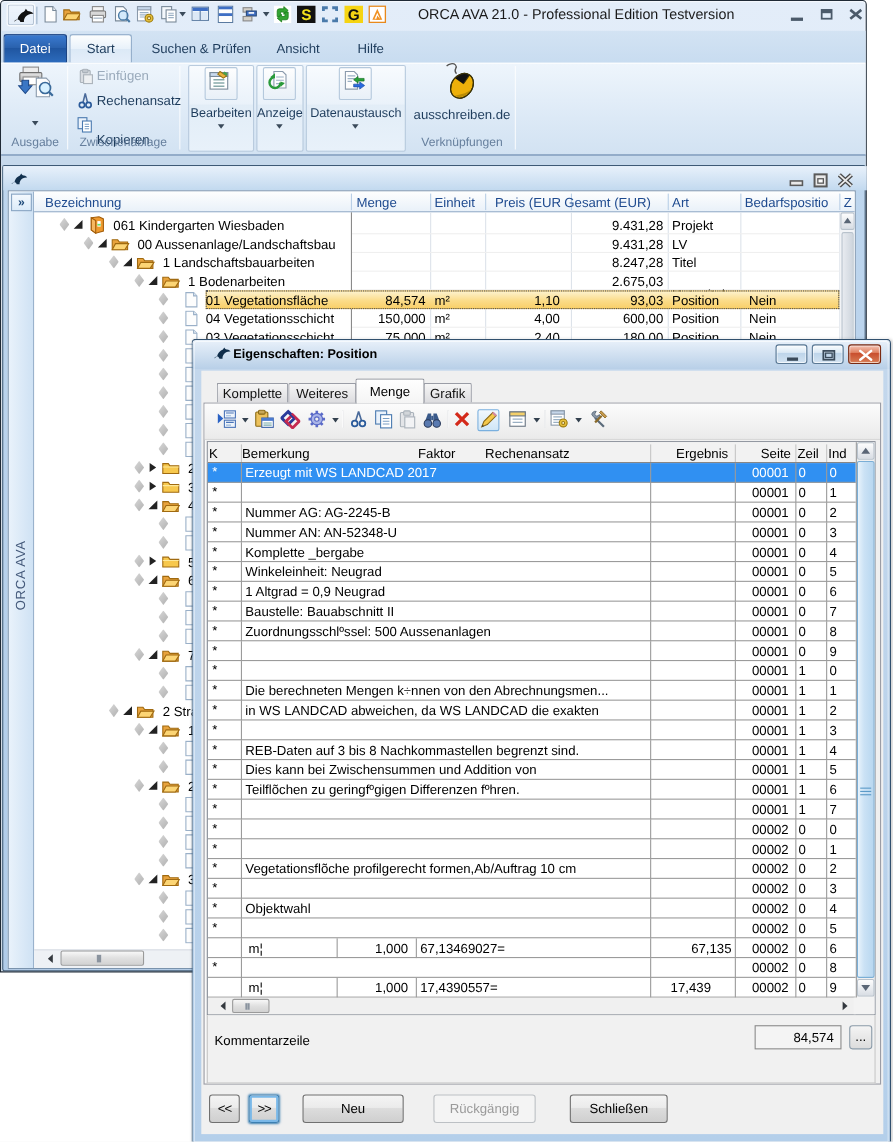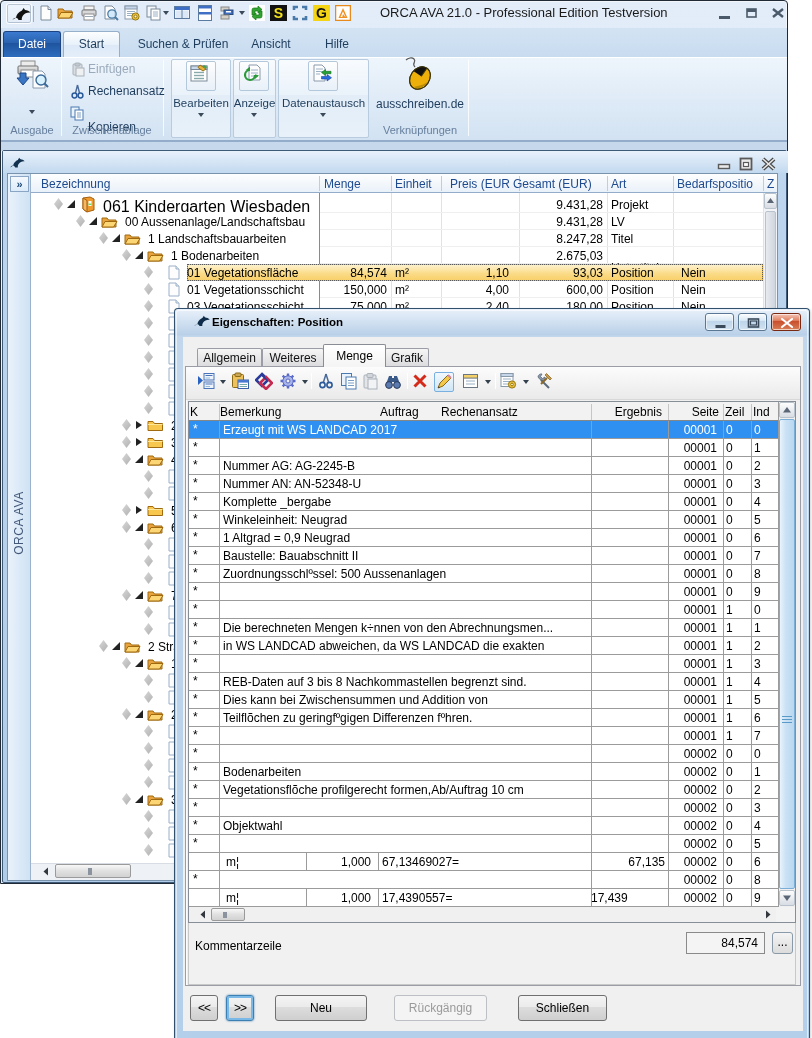--- a/index.html
+++ b/index.html
@@ -312,21 +312,21 @@
 <div style="position:absolute;left:46px;top:24px;width:9px;height:12px;background:linear-gradient(135deg,#d8d8d8,#b0b0b0);clip-path:polygon(50% 0,100% 50%,50% 100%,0 50%);"></div>
       <div style="position:absolute;left:59px;top:26px;width:0px;height:0px;border-left:8px solid transparent;border-bottom:8px solid #222;"></div>
       <div style="position:absolute;left:72px;top:22px;width:15px;height:16px;">
         <svg width="15" height="17" viewBox="0 0 15 17" style="position:absolute;left:0;top:0;">
           <path d="M3 2 L10 1 L14 3 L14 14 L7 16 L3 13 Z" fill="#ef9a2e" stroke="#a55f0a"></path>
           <path d="M3 2 L7 4.5 L7 16 L3 13 Z" fill="#f6b861" stroke="#a55f0a"></path>
           <rect x="8.5" y="5" width="3" height="5" fill="#fff"></rect>
           <rect x="8.5" y="7.5" width="3" height="1.6" fill="#6ae06a"></rect>
         </svg>
       </div>
-      <div style="position:absolute;left:95px;top:24px;width:214px;height:14px;font-size:16px;white-space:nowrap;overflow:hidden;">061 Kindergarten Wiesbaden</div>
+      <div style="position:absolute;left:95px;top:24px;width:214px;height:14px;font-size:12px;white-space:nowrap;overflow:hidden;">061 Kindergarten Wiesbaden</div>
       <div style="position:absolute;left:511px;top:24px;width:84px;height:14px;text-align:right;font-size:12px;">9.431,28</div>
       <div style="position:absolute;left:603px;top:24px;width:60px;height:14px;font-size:12px;">Projekt</div>
 <div style="position:absolute;left:68px;top:41px;width:9px;height:12px;background:linear-gradient(135deg,#d8d8d8,#b0b0b0);clip-path:polygon(50% 0,100% 50%,50% 100%,0 50%);"></div>
       <div style="position:absolute;left:81px;top:43px;width:0px;height:0px;border-left:8px solid transparent;border-bottom:8px solid #222;"></div>
       <div style="position:absolute;left:93px;top:40px;width:17px;height:14px;">
         <svg width="17" height="14" viewBox="0 0 17 14" style="position:absolute;left:0px;top:0px;">
           <path d="M1 4 L6 4 L7.5 6 L15 6 L15 13 L1 13 Z" fill="#e8a33d" stroke="#a06a10" stroke-width="1"></path>
           <path d="M1 13 L4 7.5 L16 7.5 L12.5 13 Z" fill="#fcd575" stroke="#a06a10" stroke-width="1"></path>
         </svg>
       </div>
@@ -370,21 +370,21 @@
       <div style="position:absolute;left:511px;top:92px;width:84px;height:14px;text-align:right;font-size:12px;">93,03</div>
       <div style="position:absolute;left:603px;top:92px;width:60px;height:14px;font-size:12px;">Position</div>
       <div style="position:absolute;left:673px;top:92px;width:60px;height:14px;font-size:12px;">Nein</div>
 <div style="position:absolute;left:136px;top:109px;width:9px;height:12px;background:linear-gradient(135deg,#d8d8d8,#b0b0b0);clip-path:polygon(50% 0,100% 50%,50% 100%,0 50%);"></div>
       <div style="position:absolute;left:160px;top:108px;width:12px;height:15px;">
         <svg width="12" height="15" viewBox="0 0 12 15" style="position:absolute;left:0;top:0;">
           <path d="M1 1 L8 1 L11 4 L11 14 L1 14 Z" fill="#fdfdfd" stroke="#9ab0c8"></path>
           <path d="M8 1 L8 4 L11 4" fill="#e4ecf5" stroke="#9ab0c8"></path>
         </svg>
       </div>
-      <div style="position:absolute;left:179px;top:109px;width:130px;height:14px;font-size:12px;white-space:nowrap;overflow:hidden;">01 Vegetationsschicht</div>
+      <div style="position:absolute;left:179px;top:109px;width:130px;height:14px;font-size:12px;white-space:nowrap;overflow:hidden;">04 Vegetationsschicht</div>
       <div style="position:absolute;left:311px;top:109px;width:68px;height:14px;text-align:right;font-size:12px;">150,000</div>
       <div style="position:absolute;left:387px;top:109px;width:40px;height:14px;font-size:12px;">m²</div>
       <div style="position:absolute;left:433px;top:109px;width:68px;height:14px;text-align:right;font-size:12px;">4,00</div>
       <div style="position:absolute;left:511px;top:109px;width:84px;height:14px;text-align:right;font-size:12px;">600,00</div>
       <div style="position:absolute;left:603px;top:109px;width:60px;height:14px;font-size:12px;">Position</div>
       <div style="position:absolute;left:673px;top:109px;width:60px;height:14px;font-size:12px;">Nein</div>
 <div style="position:absolute;left:136px;top:126px;width:9px;height:12px;background:linear-gradient(135deg,#d8d8d8,#b0b0b0);clip-path:polygon(50% 0,100% 50%,50% 100%,0 50%);"></div>
       <div style="position:absolute;left:160px;top:125px;width:12px;height:15px;">
         <svg width="12" height="15" viewBox="0 0 12 15" style="position:absolute;left:0;top:0;">
           <path d="M1 1 L8 1 L11 4 L11 14 L1 14 Z" fill="#fdfdfd" stroke="#9ab0c8"></path>
@@ -681,21 +681,21 @@
       </div>
       <div style="position:absolute;left:66px;top:0px;width:30px;height:18px;background:linear-gradient(#f5c6b8,#e08262 40%,#c94f2e 45%,#d4744e 90%,#e8a77c);border:1px solid #7a2a12;border-radius:3px;box-shadow:inset 0 0 0 1px rgba(255,255,255,0.55);">
         <svg width="30" height="18" viewBox="0 0 30 18" style="position:absolute;left:0;top:0;">
           <path d="M10.0 5.0 L20.0 13.0 M20.0 5.0 L10.0 13.0" stroke="#fff" stroke-width="2.2" stroke-linecap="round"></path>
         </svg>
       </div>
     </div>
 <div style="position:absolute;left:8px;top:28px;width:620px;height:694px;background:#f0f0f0;"></div>
 <div style="position:absolute;left:10px;top:57px;width:616px;height:620px;background:#f0f0f0;border:1px solid #9b9da6;box-shadow:inset 1px 1px 0 #fdfdfd;"></div>
 <div style="position:absolute;left:11px;top:58px;width:614px;height:33px;background:linear-gradient(#fcfcfc,#eaeaea);border-bottom:1px solid #d8d8d8;"></div>
-<div style="position:absolute;left:22px;top:39px;width:65px;height:18px;background:linear-gradient(#f6f6f6,#dcdcdf);border:1px solid #9a9da6;border-bottom:none;border-radius:2px 2px 0 0;color:#111;font-size:12px;text-align:center;line-height:18px;">Allgemein</div>
+<div style="position:absolute;left:22px;top:39px;width:65px;height:18px;background:linear-gradient(#f6f6f6,#dcdcdf);border:1px solid #9a9da6;border-bottom:none;border-radius:2px 2px 0 0;color:#111;font-size:12px;text-align:center;line-height:18px;">Komplette</div>
 <div style="position:absolute;left:87px;top:39px;width:62px;height:18px;background:linear-gradient(#f6f6f6,#dcdcdf);border:1px solid #9a9da6;border-bottom:none;border-radius:2px 2px 0 0;color:#111;font-size:12px;text-align:center;line-height:18px;">Weiteres</div>
 <div style="position:absolute;left:210px;top:39px;width:44px;height:18px;background:linear-gradient(#f6f6f6,#dcdcdf);border:1px solid #9a9da6;border-bottom:none;border-radius:2px 2px 0 0;color:#111;font-size:12px;text-align:center;line-height:18px;">Grafik</div>
 <div style="position:absolute;left:148px;top:35px;width:63px;height:23px;background:linear-gradient(#ffffff,#f4f4f4);border:1px solid #898c95;border-bottom:none;border-radius:2px 2px 0 0;z-index:5;color:#000;font-size:12px;text-align:center;line-height:23px;">Menge</div>
 <div style="position:absolute;left:22px;top:63px;width:18px;height:18px;">
       <svg width="18" height="18" viewBox="0 0 18 18" style="position:absolute;left:0;top:0;">
         <path d="M1 4 L6 8.5 L1 13 Z" fill="#2a62c4"></path>
         <rect x="7" y="1.5" width="10" height="6.5" fill="#eef4fb" stroke="#4a74b8"></rect>
         <line x1="8.5" y1="3.5" x2="15.5" y2="3.5" stroke="#4a74b8"></line>
         <line x1="8.5" y1="6" x2="13" y2="6" stroke="#9ab8d8"></line>
         <rect x="7" y="10" width="10" height="6.5" fill="#eef4fb" stroke="#4a74b8"></rect>
@@ -815,21 +815,21 @@
     </div>
 <div style="position:absolute;left:13px;top:92px;width:608px;height:522px;background:#fff;border:1px solid #888e98;"></div>
 <div style="position:absolute;left:14px;top:93px;width:589px;height:19px;background:#f2f2f2;border-bottom:1px solid #868686;"></div>
 <div style="position:absolute;left:44px;top:95px;width:1px;height:16px;background:#c6c6c6;"></div>
 <div style="position:absolute;left:416px;top:95px;width:1px;height:16px;background:#c6c6c6;"></div>
 <div style="position:absolute;left:493px;top:95px;width:1px;height:16px;background:#c6c6c6;"></div>
 <div style="position:absolute;left:548px;top:95px;width:1px;height:16px;background:#c6c6c6;"></div>
 <div style="position:absolute;left:576px;top:95px;width:1px;height:16px;background:#c6c6c6;"></div>
 <div style="position:absolute;left:15px;top:96px;width:30px;height:14px;font-size:12px;">K</div>
 <div style="position:absolute;left:45px;top:96px;width:90px;height:14px;font-size:12px;">Bemerkung</div>
-<div style="position:absolute;left:205px;top:96px;width:60px;height:14px;font-size:12px;">Auftrag</div>
+<div style="position:absolute;left:205px;top:96px;width:60px;height:14px;font-size:12px;">Faktor</div>
 <div style="position:absolute;left:266px;top:96px;width:100px;height:14px;font-size:12px;">Rechenansatz</div>
 <div style="position:absolute;left:417px;top:96px;width:70px;height:14px;font-size:12px;text-align:right;">Ergebnis</div>
 <div style="position:absolute;left:494px;top:96px;width:50px;height:14px;font-size:12px;text-align:right;">Seite</div>
 <div style="position:absolute;left:550px;top:96px;width:26px;height:14px;font-size:12px;">Zeil</div>
 <div style="position:absolute;left:578px;top:96px;width:24px;height:14px;font-size:12px;">Ind</div>
 <div style="position:absolute;left:14px;top:112px;width:589px;height:18px;background:#3090f2;"></div>
 <div style="position:absolute;left:44px;top:112px;width:1px;height:18px;background:#9b9b9b;"></div>
 <div style="position:absolute;left:416px;top:112px;width:1px;height:18px;background:#9b9b9b;"></div>
 <div style="position:absolute;left:493px;top:112px;width:1px;height:18px;background:#9b9b9b;"></div>
 <div style="position:absolute;left:548px;top:112px;width:1px;height:18px;background:#9b9b9b;"></div>
@@ -1032,21 +1032,20 @@
 <div style="position:absolute;left:493px;top:438px;width:49px;height:15px;font-size:12px;color:#000;text-align:right;">00002</div>
 <div style="position:absolute;left:551px;top:438px;width:20px;height:15px;font-size:12px;color:#000;">0</div>
 <div style="position:absolute;left:579px;top:438px;width:20px;height:15px;font-size:12px;color:#000;">0</div>
 <div style="position:absolute;left:44px;top:454px;width:1px;height:18px;background:#9b9b9b;"></div>
 <div style="position:absolute;left:416px;top:454px;width:1px;height:18px;background:#9b9b9b;"></div>
 <div style="position:absolute;left:493px;top:454px;width:1px;height:18px;background:#9b9b9b;"></div>
 <div style="position:absolute;left:548px;top:454px;width:1px;height:18px;background:#9b9b9b;"></div>
 <div style="position:absolute;left:576px;top:454px;width:1px;height:18px;background:#9b9b9b;"></div>
 <div style="position:absolute;left:14px;top:471px;width:589px;height:1px;background:#9b9b9b;"></div>
 <div style="position:absolute;left:18px;top:455px;width:10px;height:15px;font-size:12px;color:#000;">*</div>
-<div style="position:absolute;left:48px;top:456px;width:366px;height:15px;font-size:12px;color:#000;white-space:nowrap;overflow:hidden;">Bodenarbeiten</div>
 <div style="position:absolute;left:493px;top:456px;width:49px;height:15px;font-size:12px;color:#000;text-align:right;">00002</div>
 <div style="position:absolute;left:551px;top:456px;width:20px;height:15px;font-size:12px;color:#000;">0</div>
 <div style="position:absolute;left:579px;top:456px;width:20px;height:15px;font-size:12px;color:#000;">1</div>
 <div style="position:absolute;left:44px;top:472px;width:1px;height:18px;background:#9b9b9b;"></div>
 <div style="position:absolute;left:416px;top:472px;width:1px;height:18px;background:#9b9b9b;"></div>
 <div style="position:absolute;left:493px;top:472px;width:1px;height:18px;background:#9b9b9b;"></div>
 <div style="position:absolute;left:548px;top:472px;width:1px;height:18px;background:#9b9b9b;"></div>
 <div style="position:absolute;left:576px;top:472px;width:1px;height:18px;background:#9b9b9b;"></div>
 <div style="position:absolute;left:14px;top:489px;width:589px;height:1px;background:#9b9b9b;"></div>
 <div style="position:absolute;left:18px;top:473px;width:10px;height:15px;font-size:12px;color:#000;">*</div>
@@ -1114,21 +1113,21 @@
 <div style="position:absolute;left:416px;top:580px;width:1px;height:18px;background:#9b9b9b;"></div>
 <div style="position:absolute;left:493px;top:580px;width:1px;height:18px;background:#9b9b9b;"></div>
 <div style="position:absolute;left:548px;top:580px;width:1px;height:18px;background:#9b9b9b;"></div>
 <div style="position:absolute;left:576px;top:580px;width:1px;height:18px;background:#9b9b9b;"></div>
 <div style="position:absolute;left:131px;top:580px;width:1px;height:18px;background:#9b9b9b;"></div>
 <div style="position:absolute;left:203px;top:580px;width:1px;height:18px;background:#9b9b9b;"></div>
 <div style="position:absolute;left:14px;top:597px;width:589px;height:1px;background:#9b9b9b;"></div>
 <div style="position:absolute;left:51px;top:582px;width:60px;height:15px;font-size:12px;color:#000;">m¦</div>
 <div style="position:absolute;left:131px;top:582px;width:65px;height:15px;font-size:12px;color:#000;text-align:right;">1,000</div>
 <div style="position:absolute;left:207px;top:582px;width:150px;height:15px;font-size:12px;color:#000;">17,4390557=</div>
-<div style="position:absolute;left:416px;top:582px;width:74px;height:15px;font-size:12px;color:#000;text-align:left;">17,439</div>
+<div style="position:absolute;left:416px;top:582px;width:74px;height:15px;font-size:12px;color:#000;text-align:center;">17,439</div>
 <div style="position:absolute;left:493px;top:582px;width:49px;height:15px;font-size:12px;color:#000;text-align:right;">00002</div>
 <div style="position:absolute;left:551px;top:582px;width:20px;height:15px;font-size:12px;color:#000;">0</div>
 <div style="position:absolute;left:579px;top:582px;width:20px;height:15px;font-size:12px;color:#000;">9</div>
 <div style="position:absolute;left:603px;top:93px;width:17px;height:505px;background:#f0f0f0;border-left:1px solid #9b9b9b;"></div>
 <div style="position:absolute;left:604px;top:93px;width:16px;height:16px;background:linear-gradient(#fdfdfd,#d8dde4);border:1px solid #b8c2cc;border-radius:2px;">
       <svg width="14" height="14" viewBox="0 0 14 14" style="position:absolute;left:0;top:0;">
         <path d="M7 4 L11 9.5 L3 9.5 Z" fill="#5a6676"></path>
       </svg>
     </div>
 <div style="position:absolute;left:604px;top:110px;width:16px;height:470px;background:linear-gradient(90deg,#e8f3fc,#cbe2f5 40%,#b8d7f0);border:1px solid #7aaed6;border-radius:2px;"></div>

